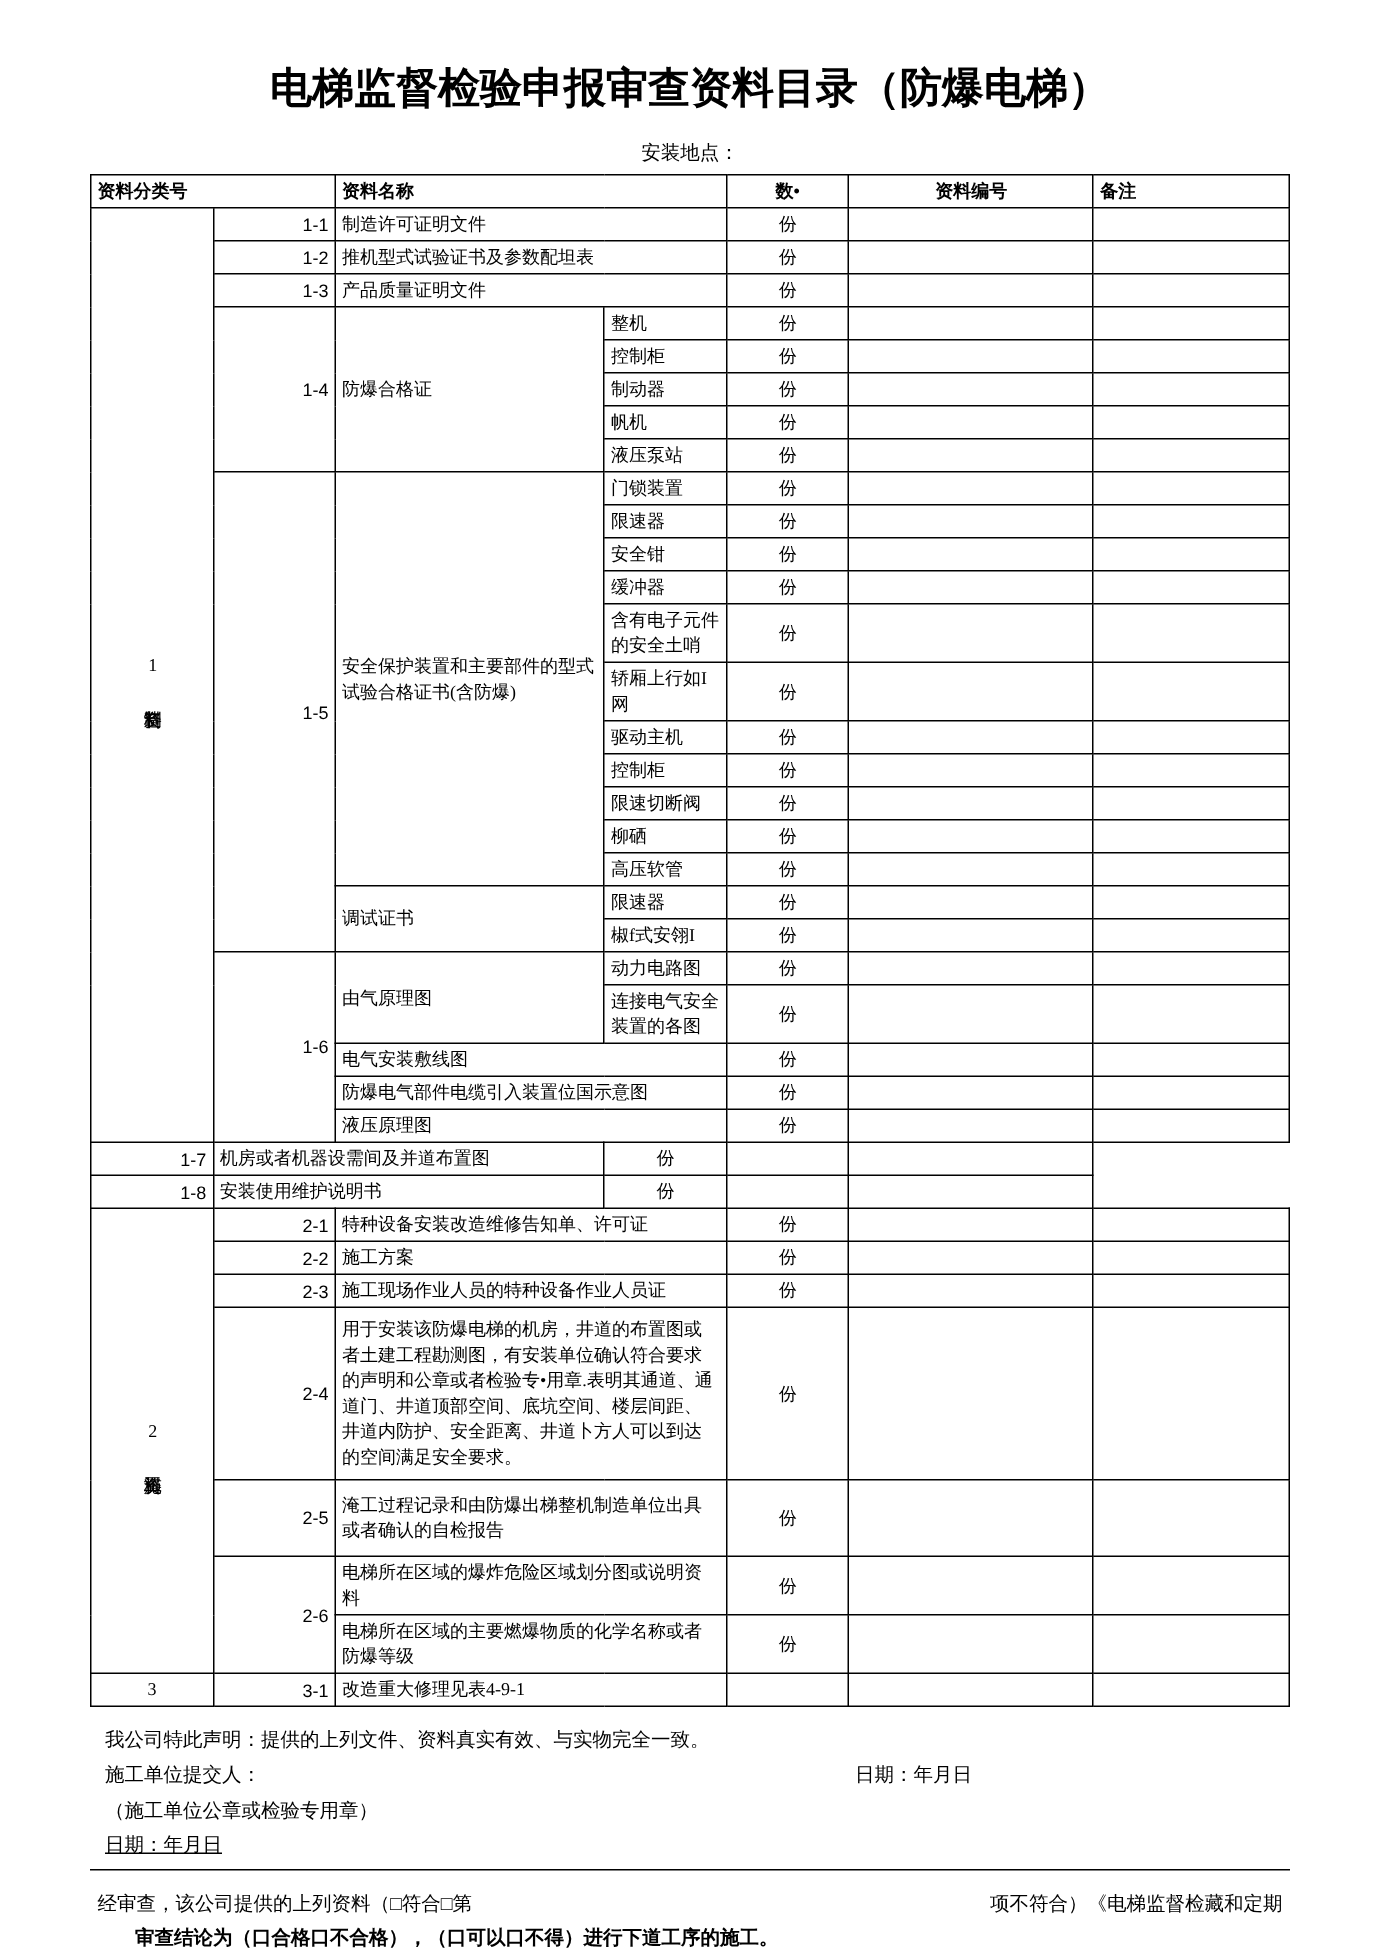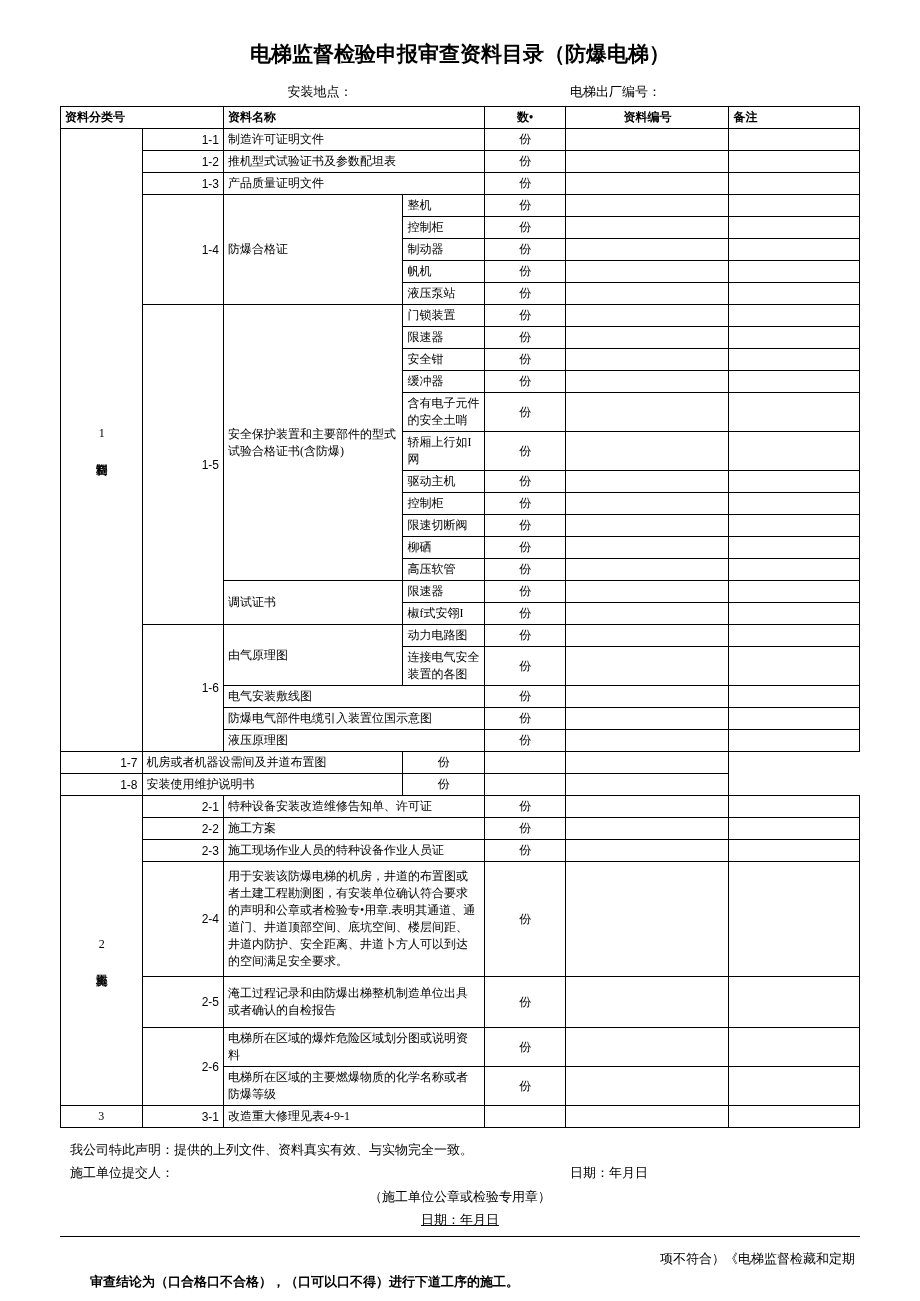--- a/index.html
+++ b/index.html
@@ -1,45 +1,44 @@
 <!DOCTYPE html>
 <html><head>
 <meta charset="utf-8">
 <style>
 * { box-sizing: border-box; margin: 0; padding: 0; }
 body { font-family: "SimSun", serif; font-size: 13px; padding: 40px 60px; background: #fff; color: #000; width: 920px; }
-.title { text-align: center; font-size: 21px; font-weight: bold; margin-bottom: 15px; font-family: "Microsoft YaHei", sans-serif; }
+.title { text-align: center; font-size: 28px; font-weight: bold; margin-bottom: 15px; font-family: "Microsoft YaHei", sans-serif; }
 .header-row { display: flex; margin-bottom: 5px; padding: 0 10px; }
 .header-left { flex: 1; text-align: center; }
 .header-right { width: 280px; }
 table { border-collapse: collapse; width: 100%; border-radius: 16px; }
 td, th { border: 1px solid #000; padding: 2px 4px; font-size: 12px; vertical-align: middle; }
 th { font-weight: bold; text-align: left; background: #fff; }
 .vert { writing-mode: vertical-rl; text-orientation: upright; text-align: center; width: 22px; font-weight: normal; padding: 4px 2px; font-family: "SimSun", serif; }
 .num-col { width: 50px; text-align: right; font-family: Arial, sans-serif; }
 .count-col { width: 50px; text-align: center; }
 .code-col { width: 100px; text-align: center; }
 .note-col { width: 80px; }
 .footer { margin-top: 10px; padding: 0 10px; font-size: 13px; line-height: 1.8; }
 .footer-row { display: flex; }
 .footer-left { flex: 1; }
 .footer-right { width: 280px; }
-.center { text-align: center; }
+.center { text-align: left; }
 .underline { text-decoration: underline; }
 .bold { font-weight: bold; font-family: "Microsoft YaHei", sans-serif; }
 hr.sep { border: none; border-top: 1px solid #000; margin: 4px 0; }
 </style>
 </head>
 <body>
 
 <div class="title">电梯监督检验申报审查资料目录（防爆电梯）</div>
 
 <div class="header-row">
   <div class="header-left">安装地点：</div>
-  <div class="header-right">电梯出厂编号：</div>
 </div>
 
 <table>
 <tbody>
       <tr>
   <th colspan="2">资料分类号</th>
   <th colspan="2">资料名称</th>
   <th class="count-col">数•</th>
   <th class="code-col">资料编号</th>
   <th class="note-col">备注</th>
@@ -298,20 +297,21 @@
     <div class="footer-right">日期：年月日</div>
   </div>
   <div class="center">（施工单位公章或检验专用章）</div>
   <div class="center underline">日期：年月日</div>
 </div>
 
 <hr class="sep">
 
 <div class="footer" style="padding:0 5px">
   <div class="footer-row">
+    <span>经审查，该公司提供的上列资料（□符合□第</span>
     <span style="flex:1"></span>
     <span>项不符合）《电梯监督检藏和定期</span>
   </div>
   <div style="padding-left:25px">
     <span class="bold">审查结论为（口合格口不合格），（口可以口不得）进行下道工序的施工。</span>
   </div>
 
 </div>
 
 </body></html>

